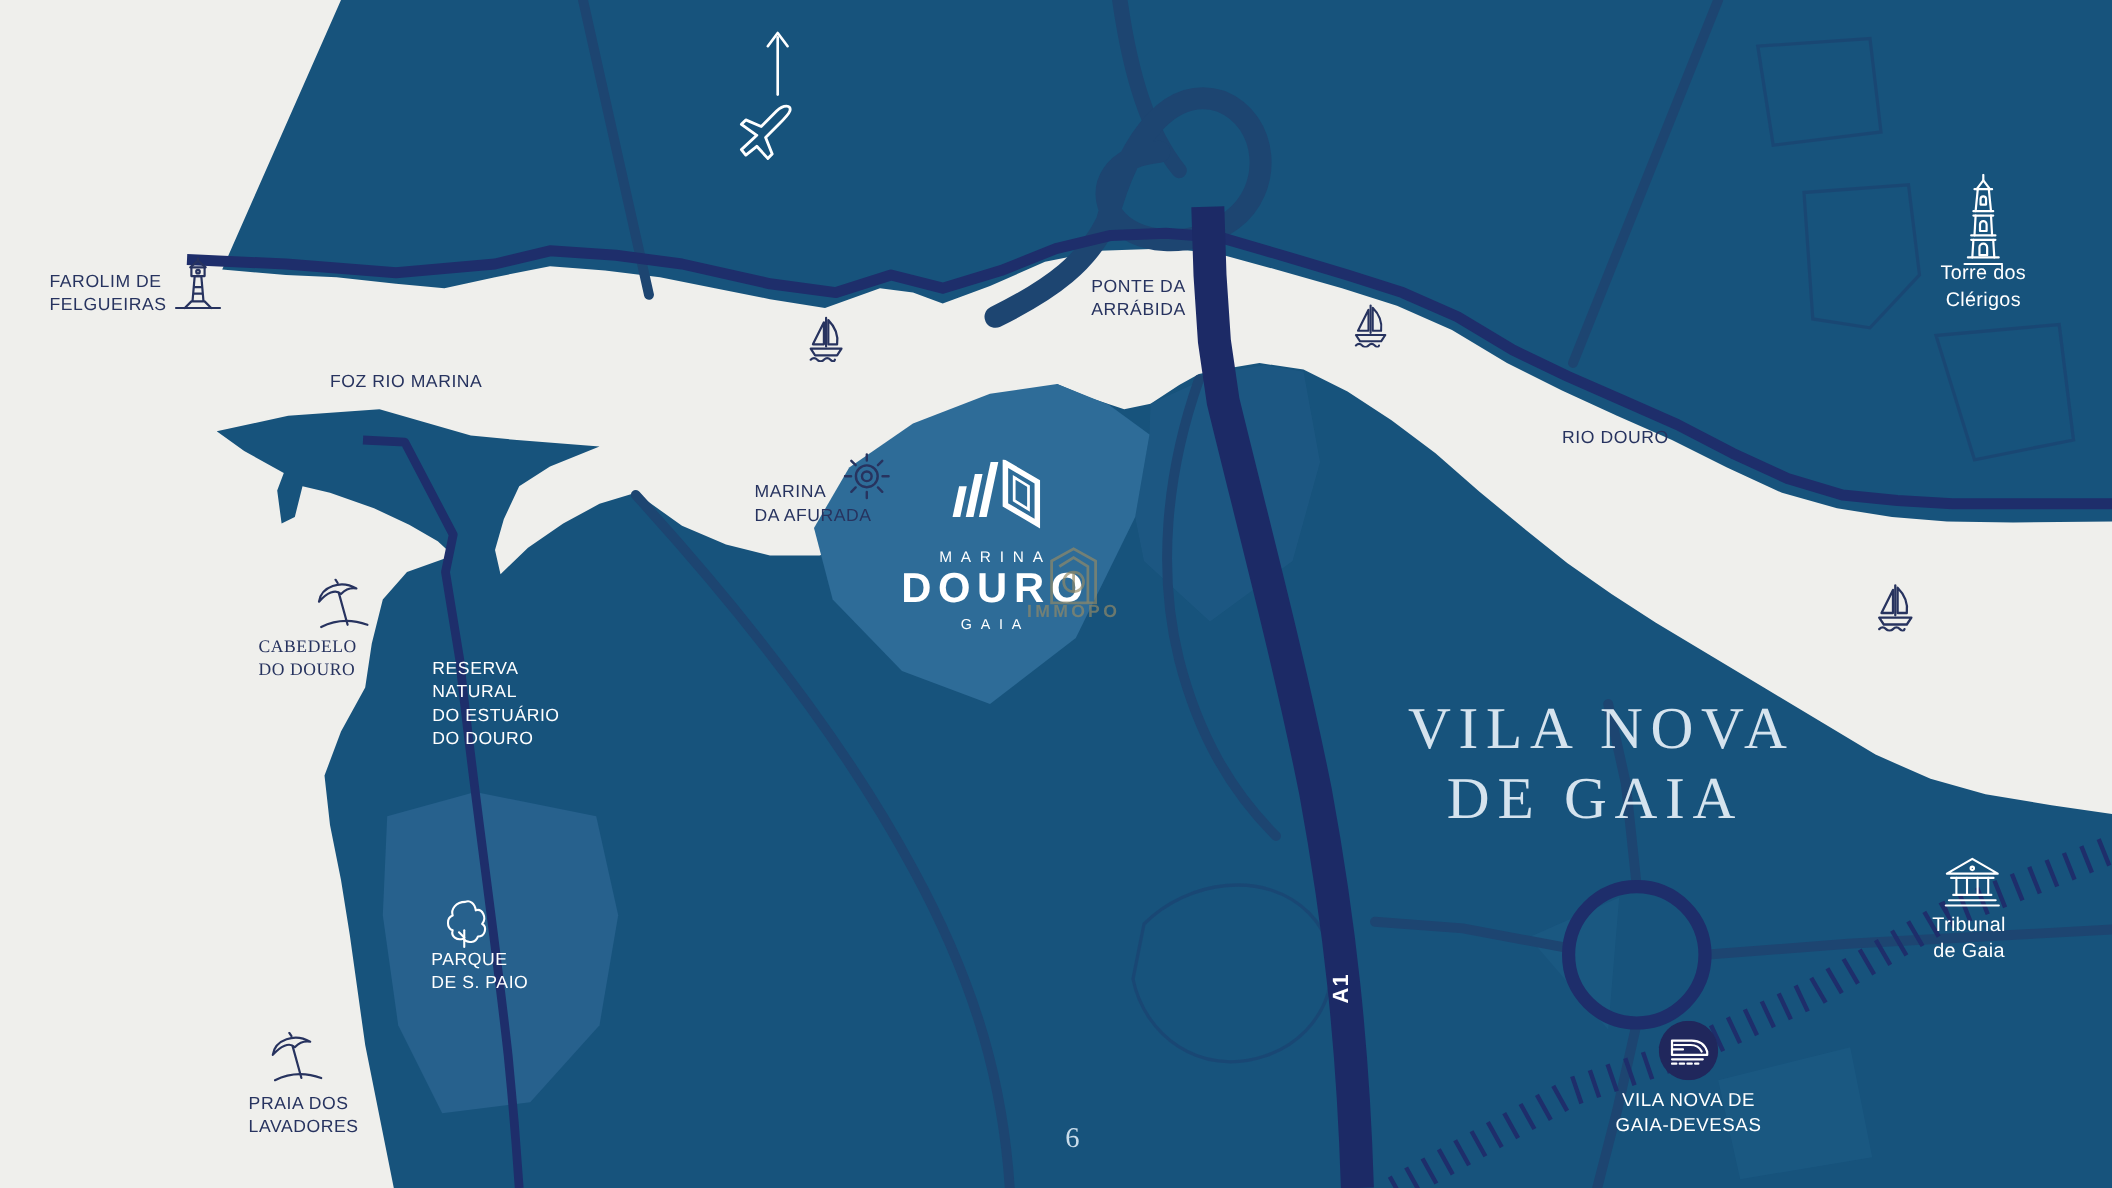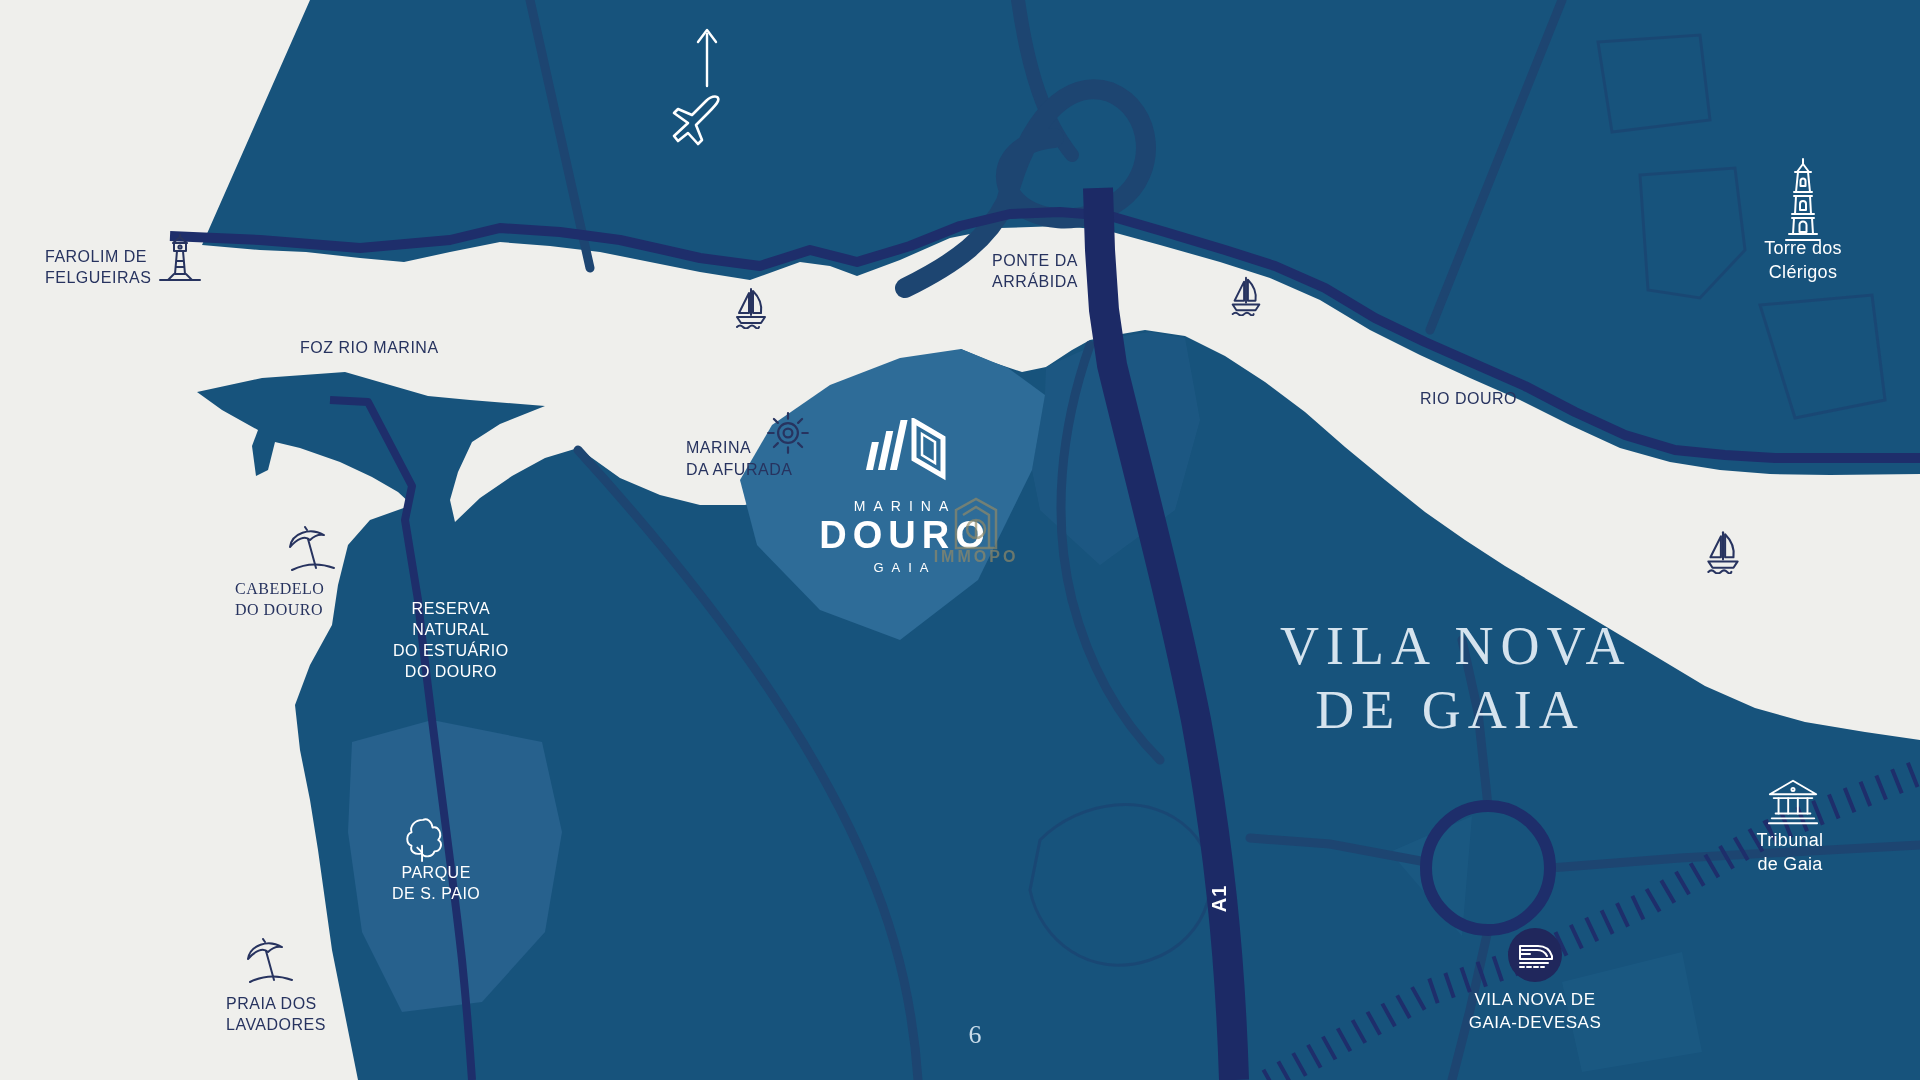--- a/index.html
+++ b/index.html
@@ -1,20 +1,20 @@
 <!DOCTYPE html>
 <html><head>
 <meta charset="utf-8">
 <style>
   html,body{margin:0;padding:0;width:1920px;height:1080px;overflow:hidden;}
   .map{position:relative;width:1920px;height:1080px;background:#EFEFEC;font-family:"Liberation Sans",sans-serif;}
   .layer{position:absolute;left:0;top:0;width:1920px;height:1080px;}
   .poi{position:absolute;}
   .lbl{position:absolute;font-size:16px;line-height:21px;letter-spacing:.5px;color:#27335F;white-space:nowrap;}
-  .lbl.light{color:#FFFFFF;text-align:center;}
+  .lbl.light{color:#FFFFFF;}
   .lbl.center{text-align:center;}
   .lbl.big-serif{font-family:"Liberation Serif",serif;color:#D5E3EE;white-space:nowrap;}
   .porto-title{font-size:62px;letter-spacing:14px;line-height:62px;}
   .gaia-title{font-size:54px;letter-spacing:7px;line-height:64px;text-align:center;}
   .page-num{font-family:"Liberation Serif",serif;font-size:26px;color:#C9DCEA;text-align:center;}
   .a1{font-size:20px;font-weight:bold;color:#fff;letter-spacing:1px;transform:rotate(-90deg);}
   .torre-lbl,.tribunal-lbl{font-size:18px;line-height:24px;letter-spacing:.3px;}
   .devesas-lbl{font-size:17px;line-height:23px;}
   
   .logo{position:absolute;left:815px;top:418px;width:180px;text-align:center;color:#fff;}
@@ -312,21 +312,21 @@
   <div class="lbl light" style="left:392px;top:862px;">
     <div>PARQUE</div>
     <div>DE S. PAIO</div>
   </div>
 
   <div class="lbl" style="left:226px;top:993px;">
     <div>PRAIA DOS</div>
     <div>LAVADORES</div>
   </div>
 
-  <div class="lbl big-serif gaia-title" style="left:1280px;top:614px;width:340px;text-align:center;">
+  <div class="lbl big-serif gaia-title" style="left:1280px;top:630px;width:340px;text-align:center;">
     <div>VILA NOVA</div>
     <div>DE GAIA</div>
   </div>
 
   <div class="lbl a1" style="left:1206px;top:888px;">A1</div>
 
   <div class="lbl light center tribunal-lbl" style="left:1710px;top:828px;width:160px;">
     <div>Tribunal</div>
     <div>de Gaia</div>
   </div>

